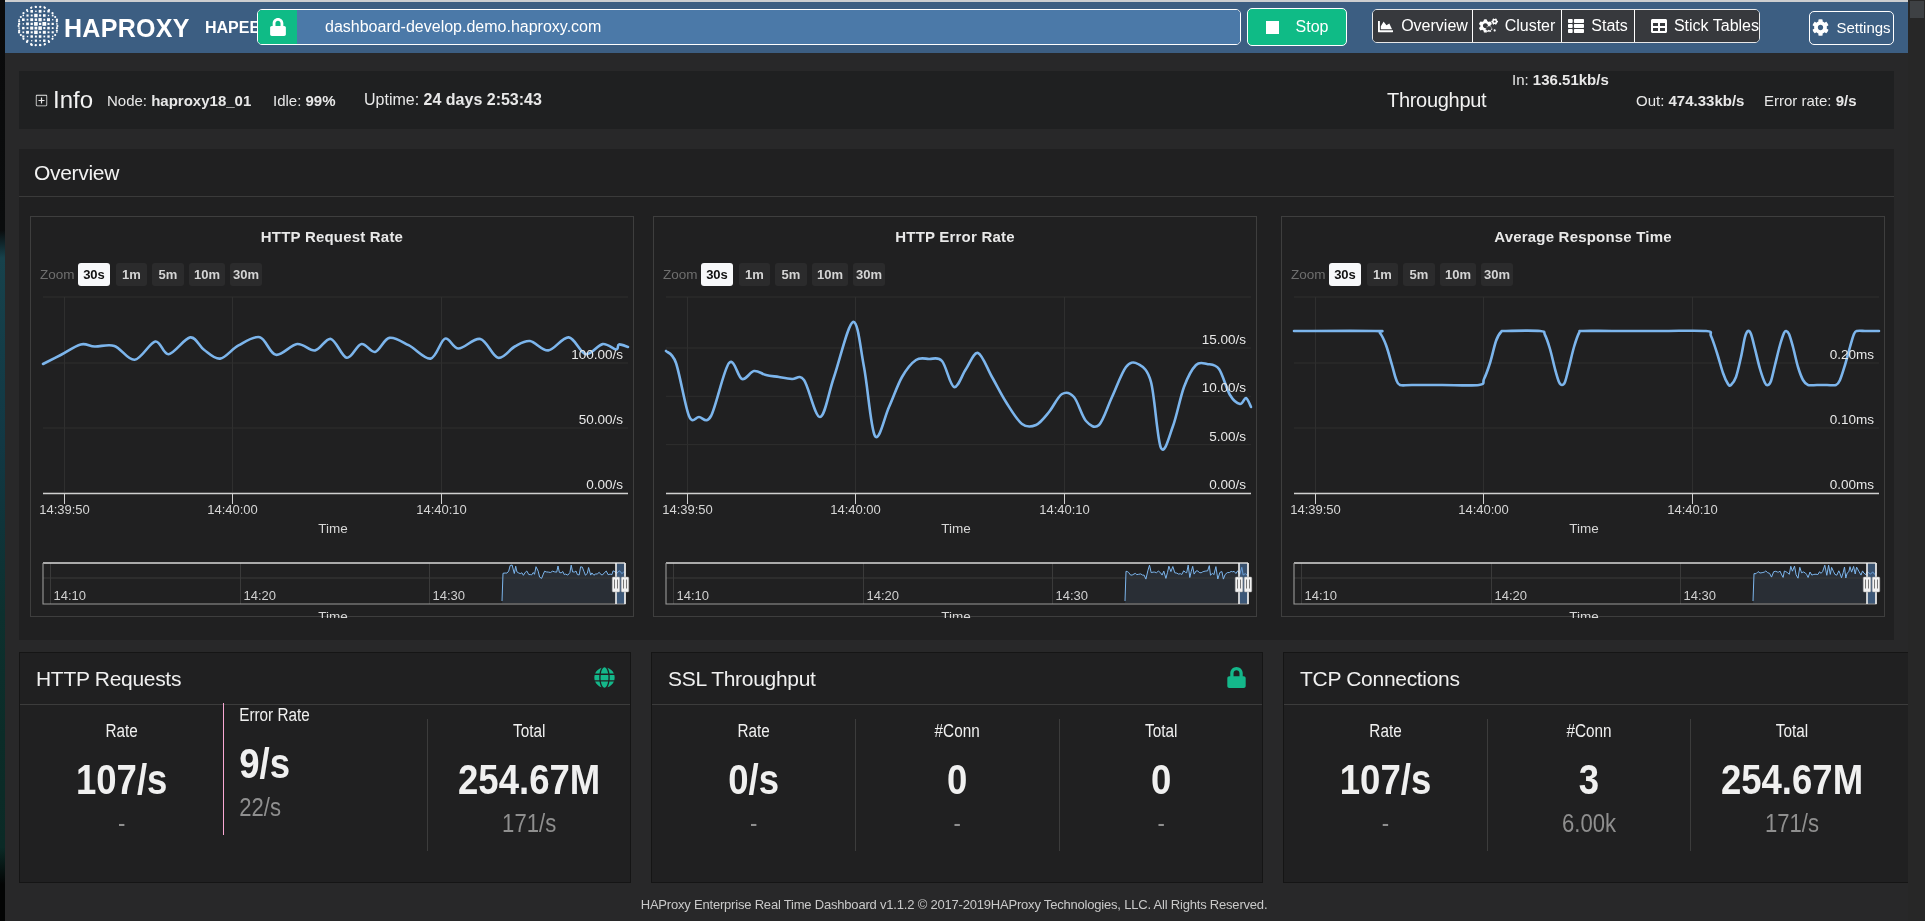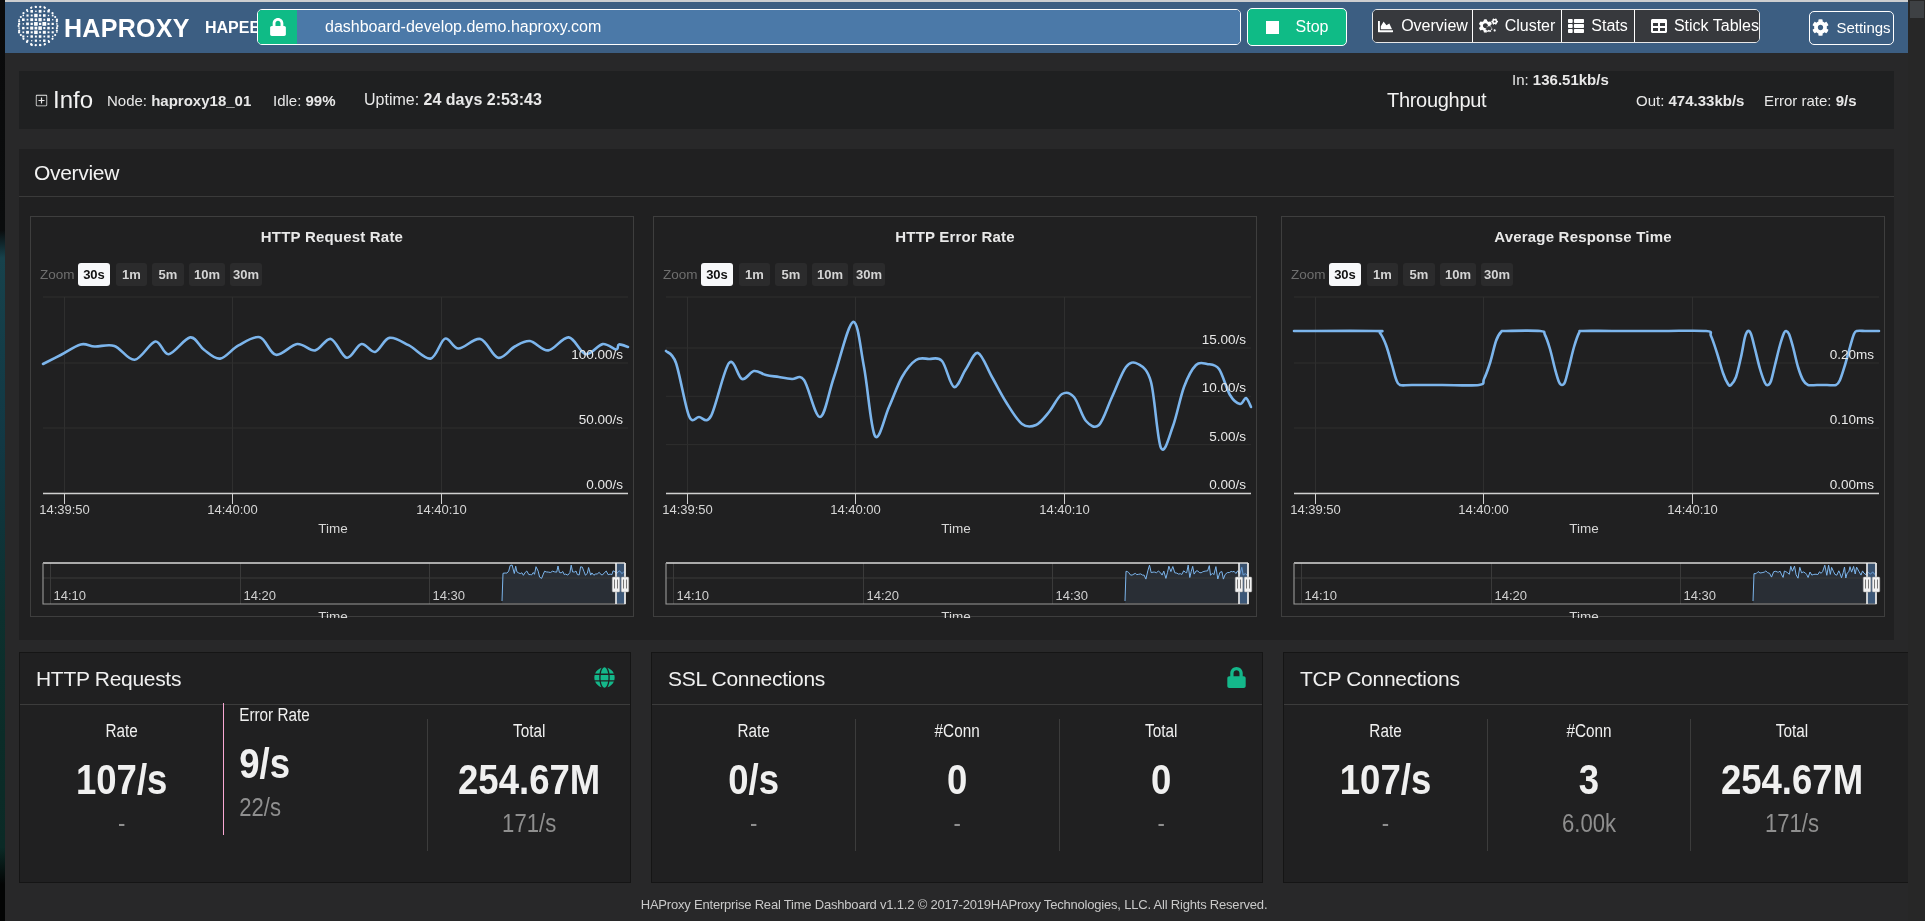--- a/index.html
+++ b/index.html
@@ -335,21 +335,21 @@
       <div style="position:absolute;left:0;right:0;top:89px;font-size:26px;line-height:30px;color:#8f8f8f;transform:scaleX(0.85);">22/s</div>
     </div>
     <div style="position:absolute;left:406.7px;top:66px;width:203.3px;height:132px;border-left:1px solid #3c3c3c;box-sizing:border-box;text-align:center;">
       <div style="position:absolute;left:0;right:0;top:2px;font-size:18px;color:#f0f0f0;transform:scaleX(0.85);">Total</div>
       <div style="position:absolute;left:0;right:0;top:36px;font-size:43px;line-height:49px;font-weight:bold;color:#f0f0f0;transform:scaleX(0.85);">254.67M</div>
       <div style="position:absolute;left:0;right:0;top:89px;font-size:26px;line-height:30px;color:#8f8f8f;transform:scaleX(0.85);">171/s</div>
     </div>
   </div>
 <div style="position:absolute;left:651px;top:652px;width:612px;height:231px;background:#202021;border:1px solid #151515;box-sizing:border-box;">
     <div style="position:relative;height:52px;border-bottom:1px solid #3c3c3c;">
-      <span style="position:absolute;left:16px;top:14px;font-size:21px;letter-spacing:-0.3px;color:#f0f0f0;">SSL Connections</span>
+      <span style="position:absolute;left:16px;top:14px;font-size:21px;letter-spacing:-0.3px;color:#f0f0f0;">SSL Throughput</span>
       <svg width="19" height="21" viewBox="0 0 448 512" style="position:absolute;right:16px;top:14px;">
         <path fill="#14b78a" d="M400 224h-24v-72C376 68.2 307.8 0 224 0S72 68.2 72 152v72H48c-26.5 0-48 21.5-48 48v192c0 26.5 21.5 48 48 48h352c26.5 0 48-21.5 48-48V272c0-26.5-21.5-48-48-48zm-104 0H152v-72c0-39.7 32.3-72 72-72s72 32.3 72 72v72z"></path>
       </svg>
     </div>
     <div style="position:absolute;left:0.0px;top:66px;width:203.3px;height:132px;box-sizing:border-box;text-align:center;">
       <div style="position:absolute;left:0;right:0;top:2px;font-size:18px;color:#f0f0f0;transform:scaleX(0.85);">Rate</div>
       <div style="position:absolute;left:0;right:0;top:36px;font-size:43px;line-height:49px;font-weight:bold;color:#f0f0f0;transform:scaleX(0.85);">0/s</div>
       <div style="position:absolute;left:0;right:0;top:89px;font-size:26px;line-height:30px;color:#8f8f8f;transform:scaleX(0.85);">-</div>
     </div>
     <div style="position:absolute;left:203.3px;top:66px;width:203.3px;height:132px;border-left:1px solid #3c3c3c;box-sizing:border-box;text-align:center;">

